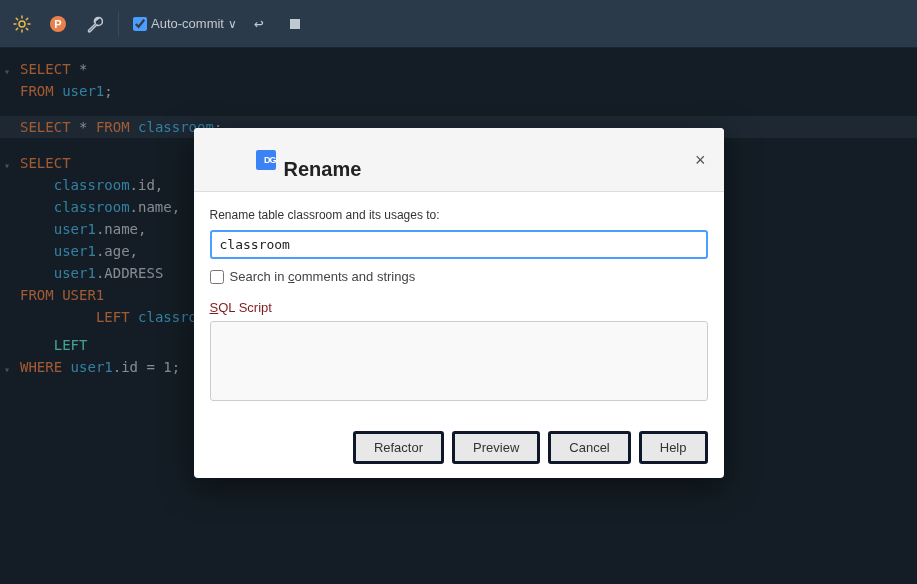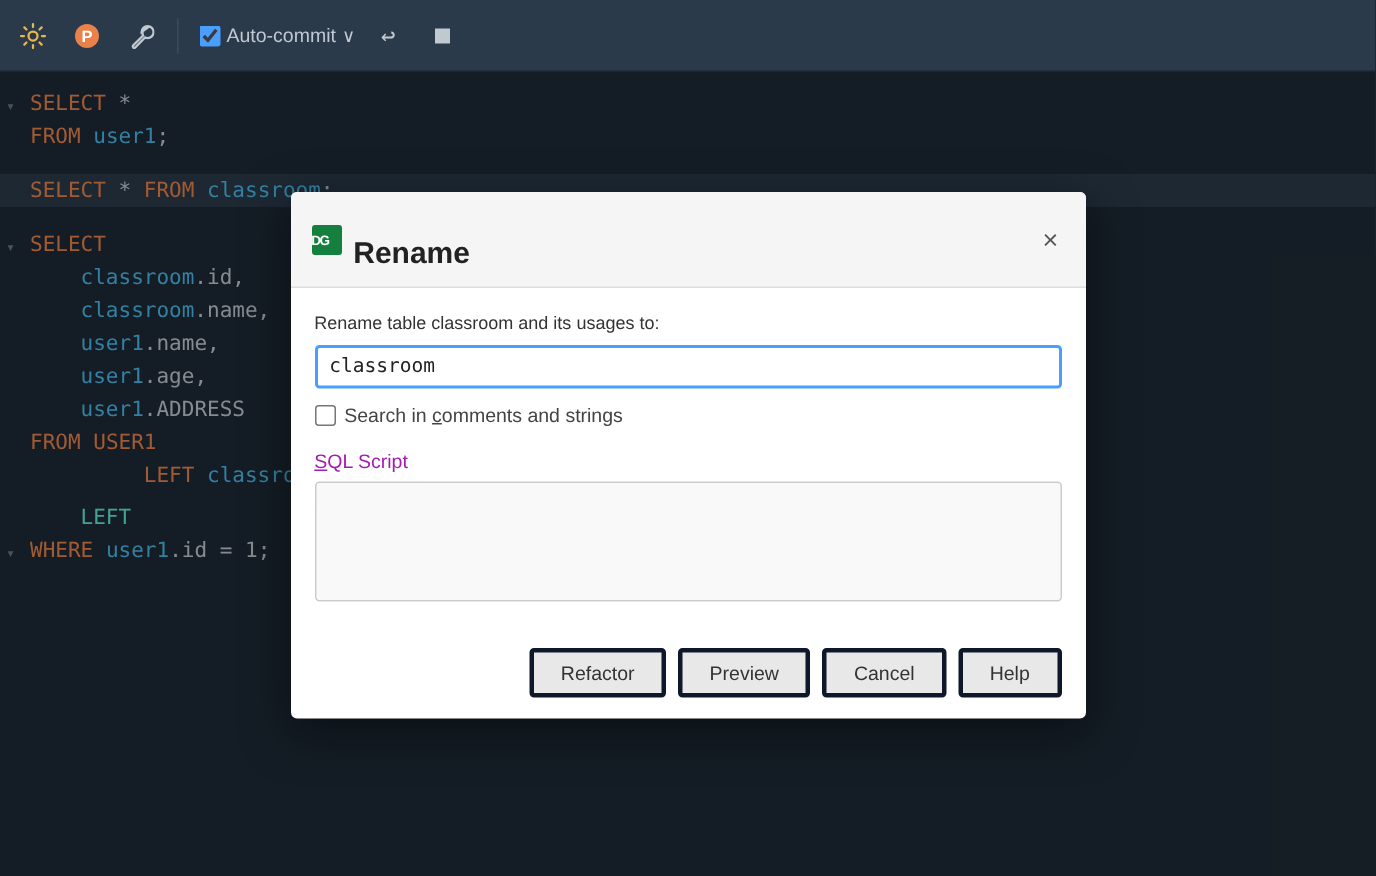--- a/index.html
+++ b/index.html
@@ -135,29 +135,30 @@
       justify-content: space-between;
     }
     .dialog-header-left {
       display: flex;
       align-items: center;
       gap: 8px;
     }
     .dg-logo {
       width: 20px;
       height: 20px;
-      background: #15803d;
+      background: #3b82f6;
       border-radius: 2px;
       display: flex;
       align-items: center;
-      justify-content: flex-start;
+      justify-content: flex-end;
       color: white;
       font-size: 9px;
       font-weight: bold;
       letter-spacing: -1px;
+      margin-left: 48px;
     }
     .dialog-title {
       font-size: 20px;
       font-weight: bold;
       color: #222;
       margin-top: 20px;
     }
     .dialog-close {
       cursor: pointer;
       color: #555;
@@ -202,21 +203,21 @@
       cursor: pointer;
     }
     .checkbox-label {
       font-size: 13px;
       color: #444;
     }
     .checkbox-label u { text-decoration: underline; }
 
     .sql-script-label {
       font-size: 13px;
-      color: #a21caf;
+      color: #7f1d1d;
       margin-bottom: 6px;
     }
     .sql-script-label u { text-decoration: underline; }
 
     .sql-script-area {
       width: 100%;
       height: 80px;
       border: 1px solid #ccc;
       border-radius: 3px;
       background: #f9f9f9;

